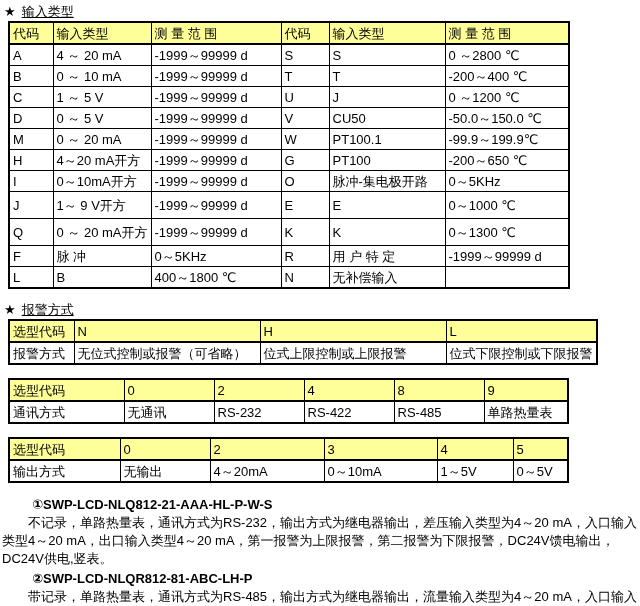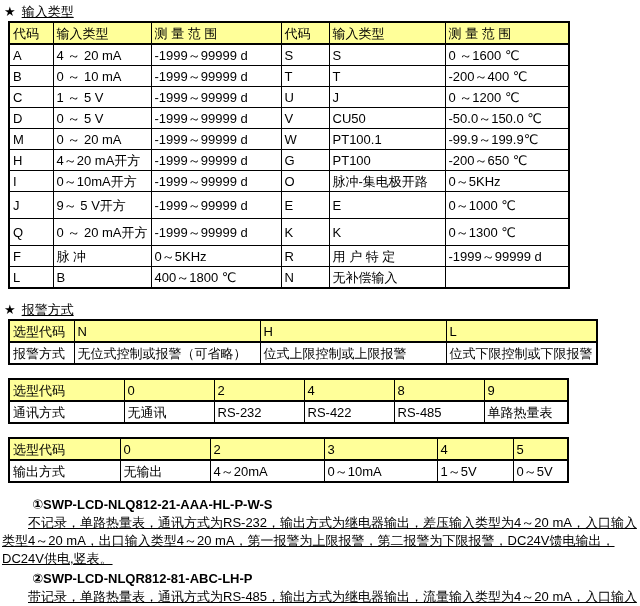--- a/index.html
+++ b/index.html
@@ -23,21 +23,21 @@
     padding:0 3px;
     height:20px;line-height:15px;
     font-size:13px;font-weight:normal;text-align:left;
     overflow:hidden;white-space:nowrap;vertical-align:middle;
   }
   .tbl thead th{background:#FFFF99;border-bottom:2px solid #000;}
   .input-tbl tbody tr:nth-child(8) td,
   .input-tbl tbody tr:nth-child(9) td{height:26px;}
   .examples{margin-top:2px;}
   .example-model{margin:2px 0 1px 30px;line-height:17px;font-weight:bold;}
-  .example-desc{margin:0 0 1px 0;text-indent:26px;line-height:18px;text-decoration:underline;}
+  .example-desc{margin:0 0 1px 0;text-indent:26px;line-height:18px;}
 </style>
 </head>
 <body>
 
 <div>
 
   <div class="sec-title">
     <span class="star">★</span><span class="label">输入类型</span>
   </div>
   <table class="tbl input-tbl">
@@ -59,21 +59,21 @@
           <th>测 量 范 围</th>
         </tr>
       </thead>
       <tbody>
         <tr>
           <td>A</td>
           <td>4 ～ 20 mA</td>
           <td>-1999～99999 d</td>
           <td>S</td>
           <td>S</td>
-          <td>0 ～1600 ℃</td>
+          <td>0 ～2800 ℃</td>
         </tr>
         <tr>
           <td>B</td>
           <td>0 ～ 10 mA</td>
           <td>-1999～99999 d</td>
           <td>T</td>
           <td>T</td>
           <td>-200～400 ℃</td>
         </tr>
         <tr>
@@ -111,21 +111,21 @@
         <tr>
           <td>I</td>
           <td>0～10mA开方</td>
           <td>-1999～99999 d</td>
           <td>O</td>
           <td>脉冲-集电极开路</td>
           <td>0～5KHz</td>
         </tr>
         <tr>
           <td>J</td>
-          <td>9～ 5 V开方</td>
+          <td>1～ 9 V开方</td>
           <td>-1999～99999 d</td>
           <td>E</td>
           <td>E</td>
           <td>0～1000 ℃</td>
         </tr>
         <tr>
           <td>Q</td>
           <td>0 ～ 20 mA开方</td>
           <td>-1999～99999 d</td>
           <td>K</td>

